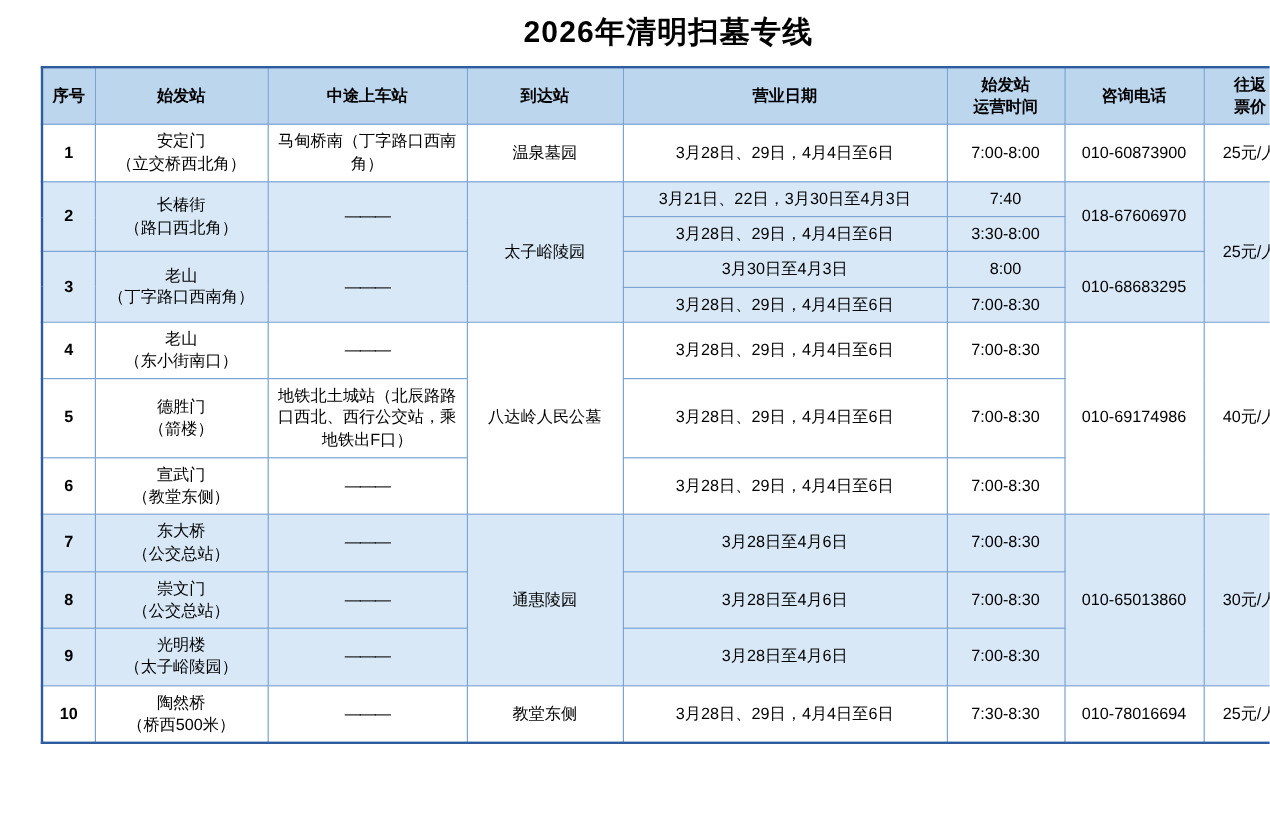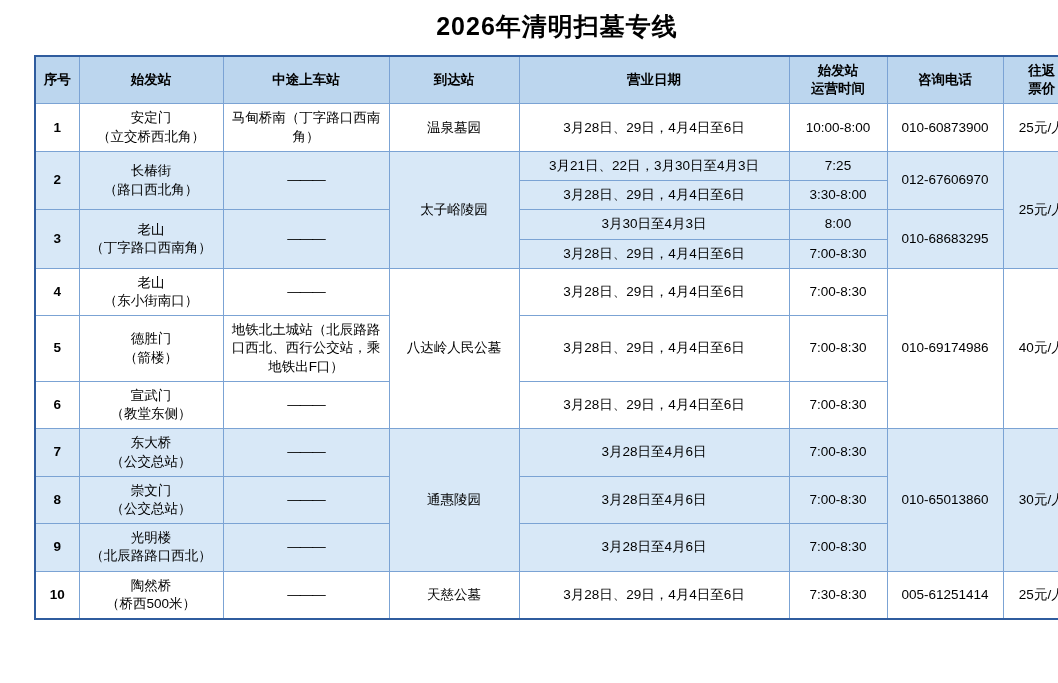--- a/index.html
+++ b/index.html
@@ -139,21 +139,21 @@
         <td class="small">
             <span class="cellwrap">马甸桥南（丁字路口西南角）</span>
           </td>
         <td>
             <span class="cellwrap">温泉墓园</span>
           </td>
         <td>
             <span class="cellwrap">3月28日、29日，4月4日至6日</span>
           </td>
         <td>
-            <span class="cellwrap">10:00-8:00</span>
+            <span class="cellwrap">7:00-8:00</span>
           </td>
         <td>
             <span class="cellwrap">010-60873900</span>
           </td>
         <td>
             <span class="cellwrap">25元/人</span>
           </td>
       </tr>
 
       <tr class="tint">
@@ -167,24 +167,24 @@
         <td rowspan="2" class="dash">
             <span class="cellwrap">———</span>
           </td>
         <td rowspan="4">
             <span class="cellwrap">太子峪陵园</span>
           </td>
         <td>
             <span class="cellwrap">3月21日、22日，3月30日至4月3日</span>
           </td>
         <td>
-            <span class="cellwrap">7:25</span>
+            <span class="cellwrap">7:40</span>
           </td>
         <td rowspan="2">
-            <span class="cellwrap">012-67606970</span>
+            <span class="cellwrap">018-67606970</span>
           </td>
         <td rowspan="4">
             <span class="cellwrap">25元/人</span>
           </td>
       </tr>
       <tr class="tint">
         <td>
             <span class="cellwrap">3月28日、29日，4月4日至6日</span>
           </td>
         <td>
@@ -334,21 +334,21 @@
             <span class="cellwrap">7:00-8:30</span>
           </td>
       </tr>
 
       <tr class="tint">
         <td class="idx">
             <span class="cellwrap">9</span>
           </td>
         <td>
             <span class="cellwrap">光明楼
-（北辰路路口西北）</span>
+（太子峪陵园）</span>
           </td>
         <td class="dash">
             <span class="cellwrap">———</span>
           </td>
         <td>
             <span class="cellwrap">3月28日至4月6日</span>
           </td>
         <td>
             <span class="cellwrap">7:00-8:30</span>
           </td>
@@ -359,30 +359,30 @@
             <span class="cellwrap">10</span>
           </td>
         <td>
             <span class="cellwrap">陶然桥
 （桥西500米）</span>
           </td>
         <td class="dash">
             <span class="cellwrap">———</span>
           </td>
         <td>
-            <span class="cellwrap">天慈公墓</span>
+            <span class="cellwrap">教堂东侧</span>
           </td>
         <td>
             <span class="cellwrap">3月28日、29日，4月4日至6日</span>
           </td>
         <td>
             <span class="cellwrap">7:30-8:30</span>
           </td>
         <td>
-            <span class="cellwrap">005-61251414</span>
+            <span class="cellwrap">010-78016694</span>
           </td>
         <td>
             <span class="cellwrap">25元/人</span>
           </td>
       </tr>
 
     </tbody>
   </table>
 
 

